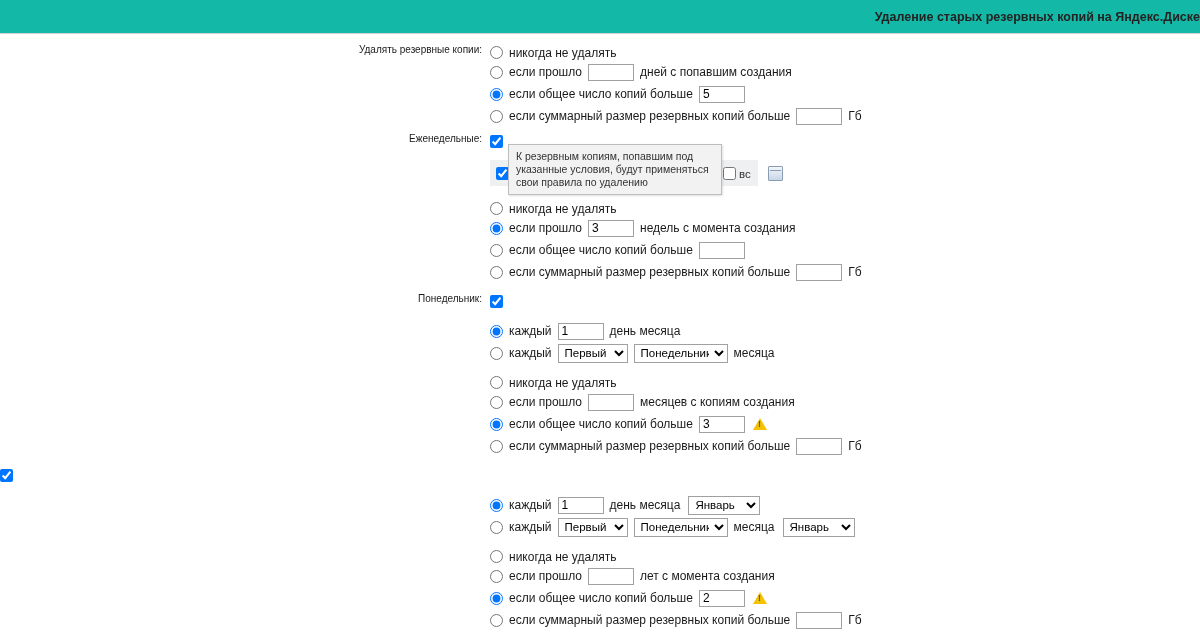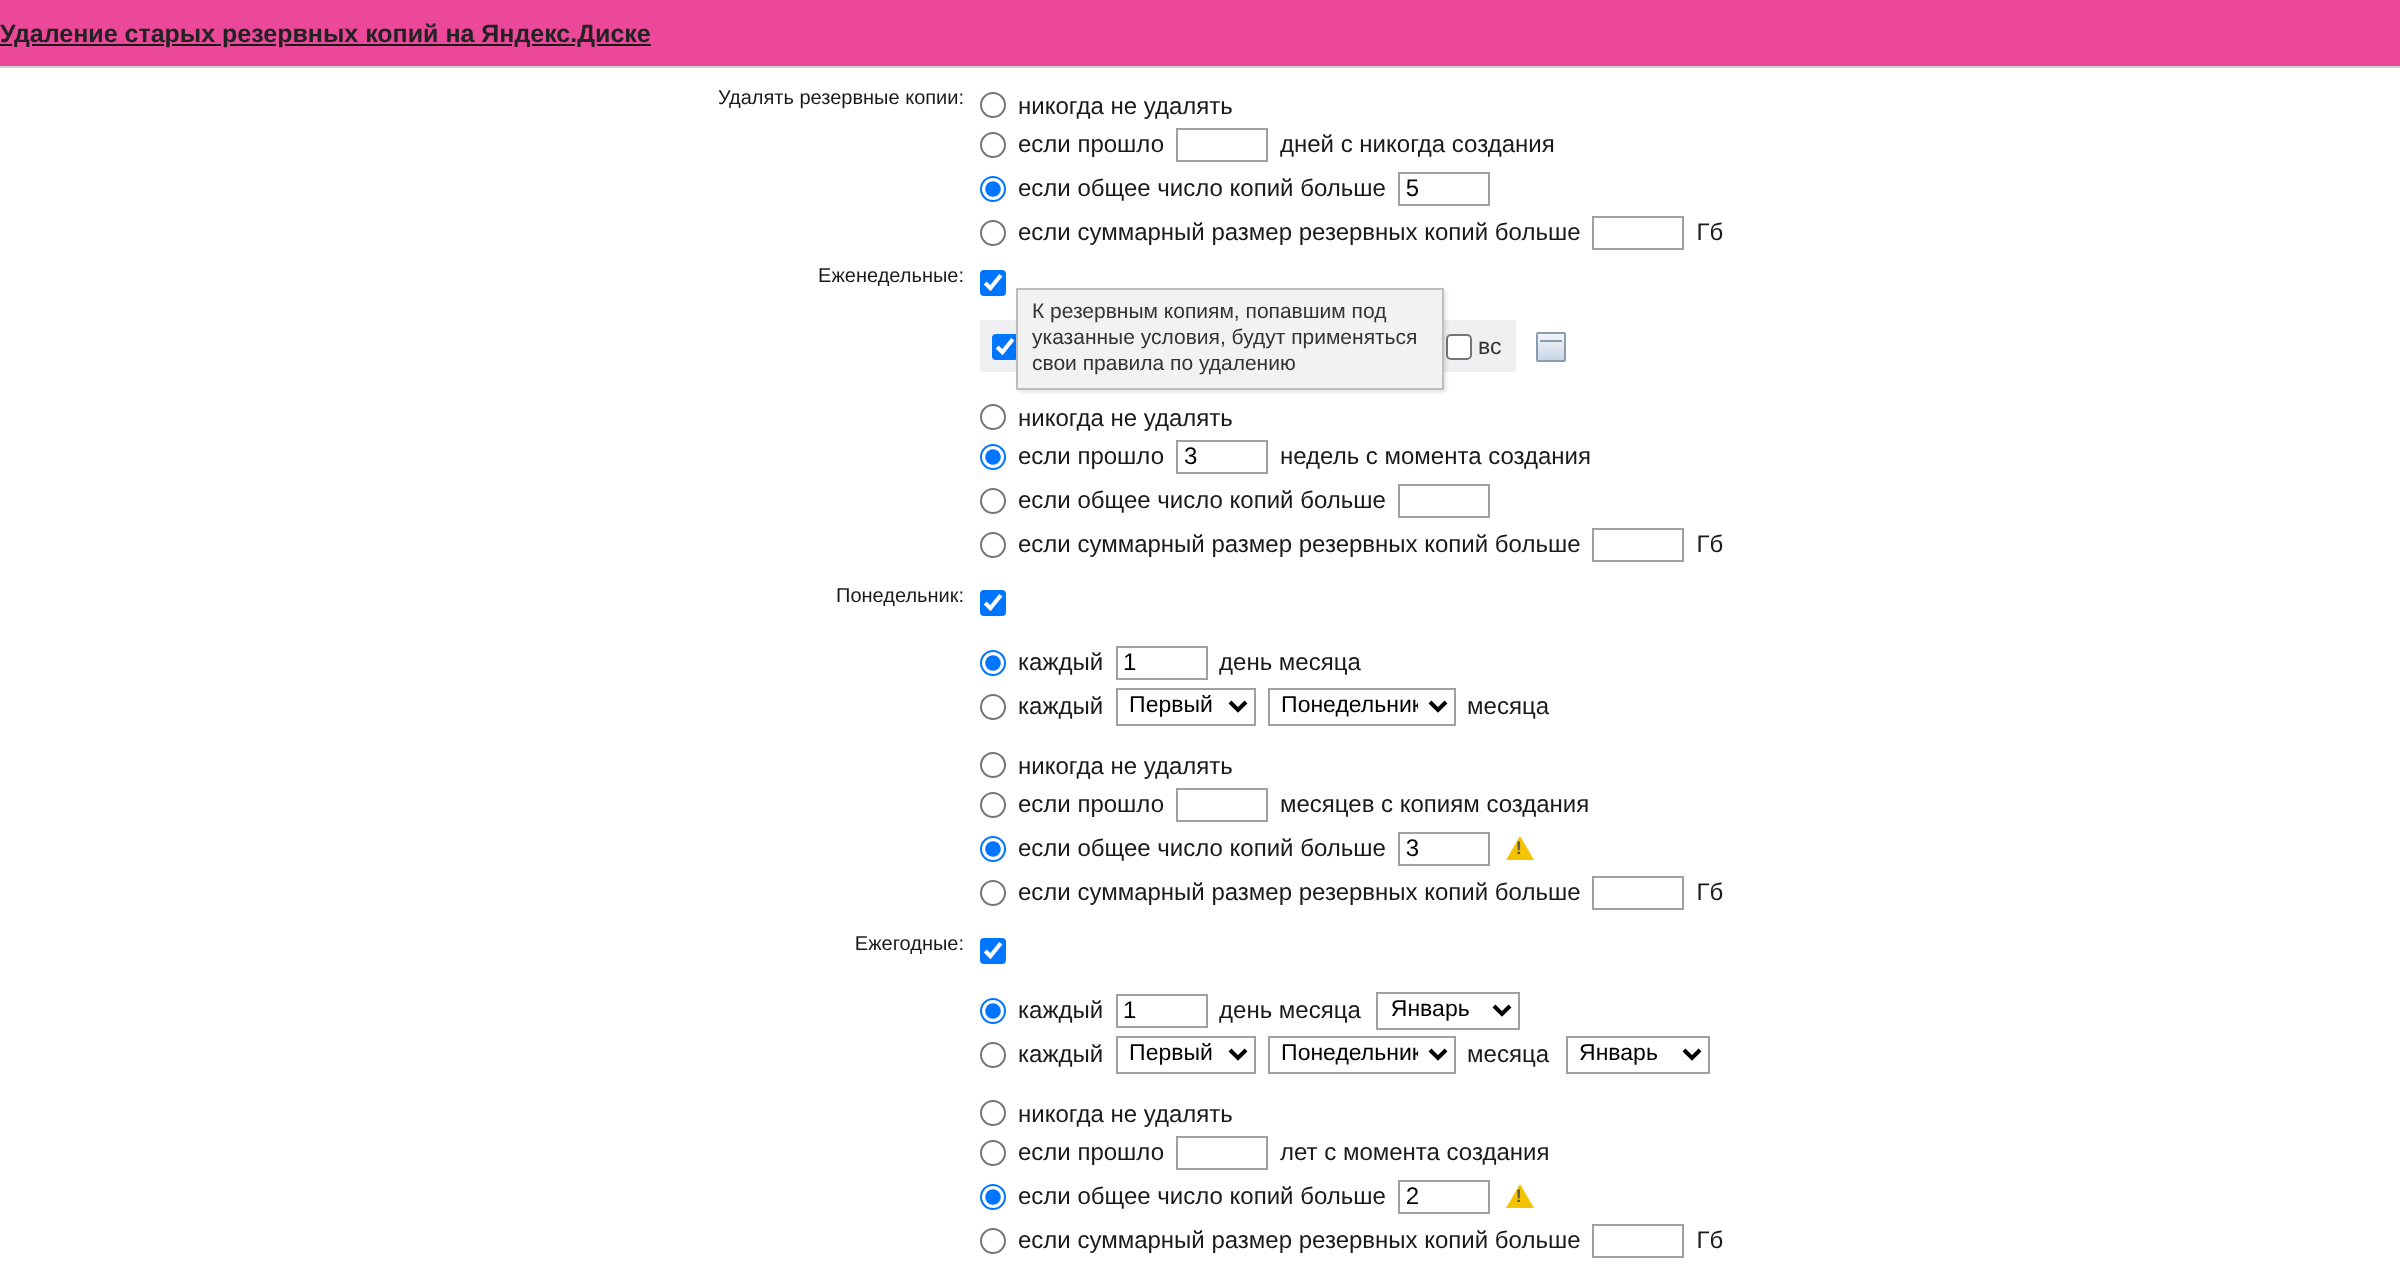--- a/index.html
+++ b/index.html
@@ -12,26 +12,25 @@
   }
   .page {
     position: relative;
     width: 1200px;
     height: 637px;
     overflow: hidden;
     background: #ffffff;
   }
   .title-bar {
     height: 33px;
-    background: #ec4899;
+    background: #14b8a6;
     border-bottom: 1px solid #d2d2d2;
     display: flex;
     align-items: center;
-    justify-content: flex-start;
-    text-decoration: underline;
+    justify-content: flex-end;
   }
   .title-bar .title {
     font-size: 12.5px;
     font-weight: bold;
     color: #222;
   }
   .content {
     position: relative;
     padding-top: 10px;
   }
@@ -188,21 +187,21 @@
 
         <div class="opt tight">
           <input type="radio" name="main" style="">
           <span class="txt">никогда не удалять</span>
         </div>
 
         <div class="opt">
           <input type="radio" name="main" style="">
           <span class="txt">если прошло</span>
           <input class="tbox" type="text" value="" style="">
-          <span class="txt after">дней с никогда создания</span>
+          <span class="txt after">дней с попавшим создания</span>
         </div>
 
         <div class="opt">
           <input type="radio" name="main" checked="" style="">
           <span class="txt">если общее число копий больше</span>
           <input class="tbox" type="text" value="5" style="">
         </div>
 
         <div class="opt">
           <input type="radio" name="main" style="">
@@ -358,21 +357,20 @@
           <span class="txt">если суммарный размер резервных копий больше</span>
           <input class="tbox" type="text" value="" style="">
           <span class="txt after">Гб</span>
         </div>
       </div>
     </div>
 
     <div class="spacer-10"></div>
 
     <div class="row">
-      <div class="label-col">Ежегодные:</div>
       <div class="field-col">
         <div class="opt tight">
           <input type="checkbox" checked="" style="">
         </div>
       </div>
     </div>
 
     <div class="spacer-10"></div>
 
     <div class="row">

